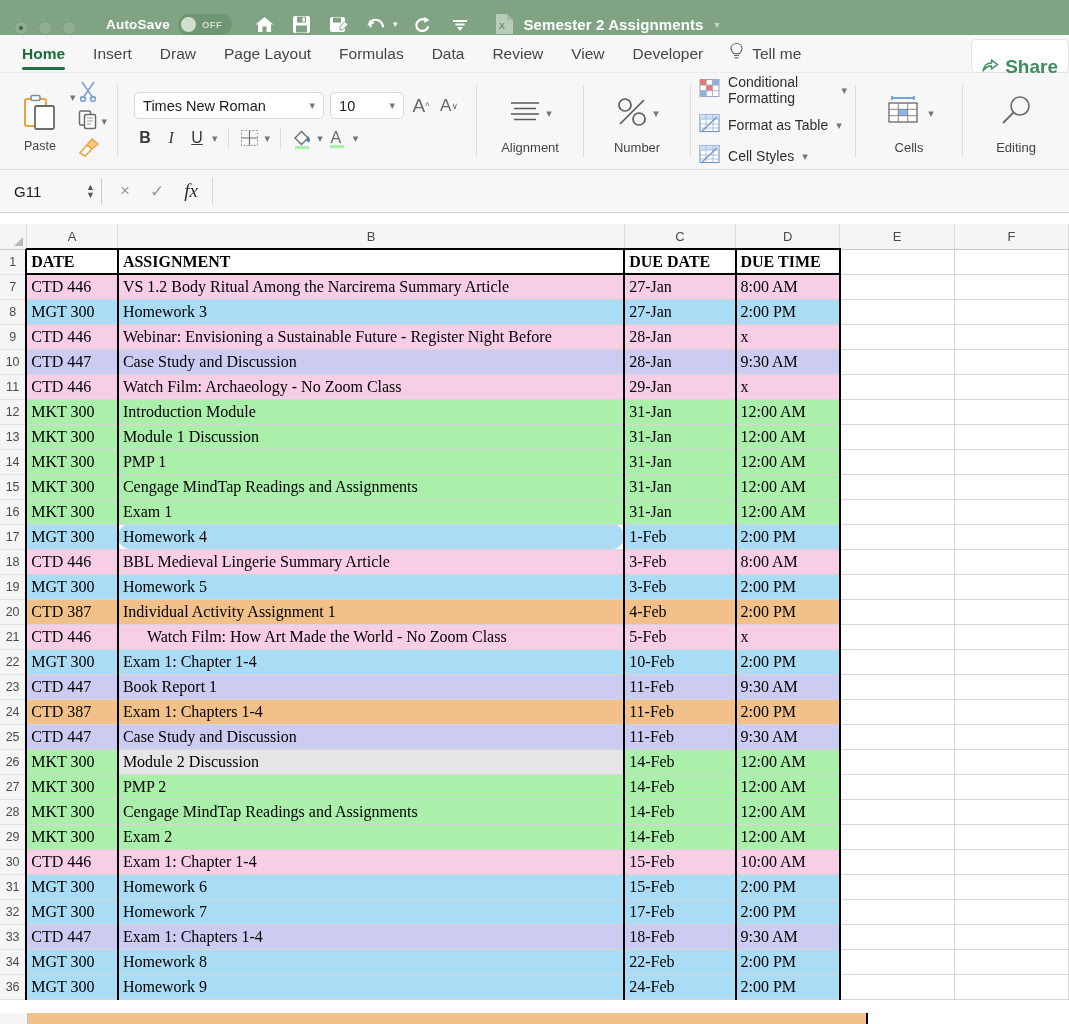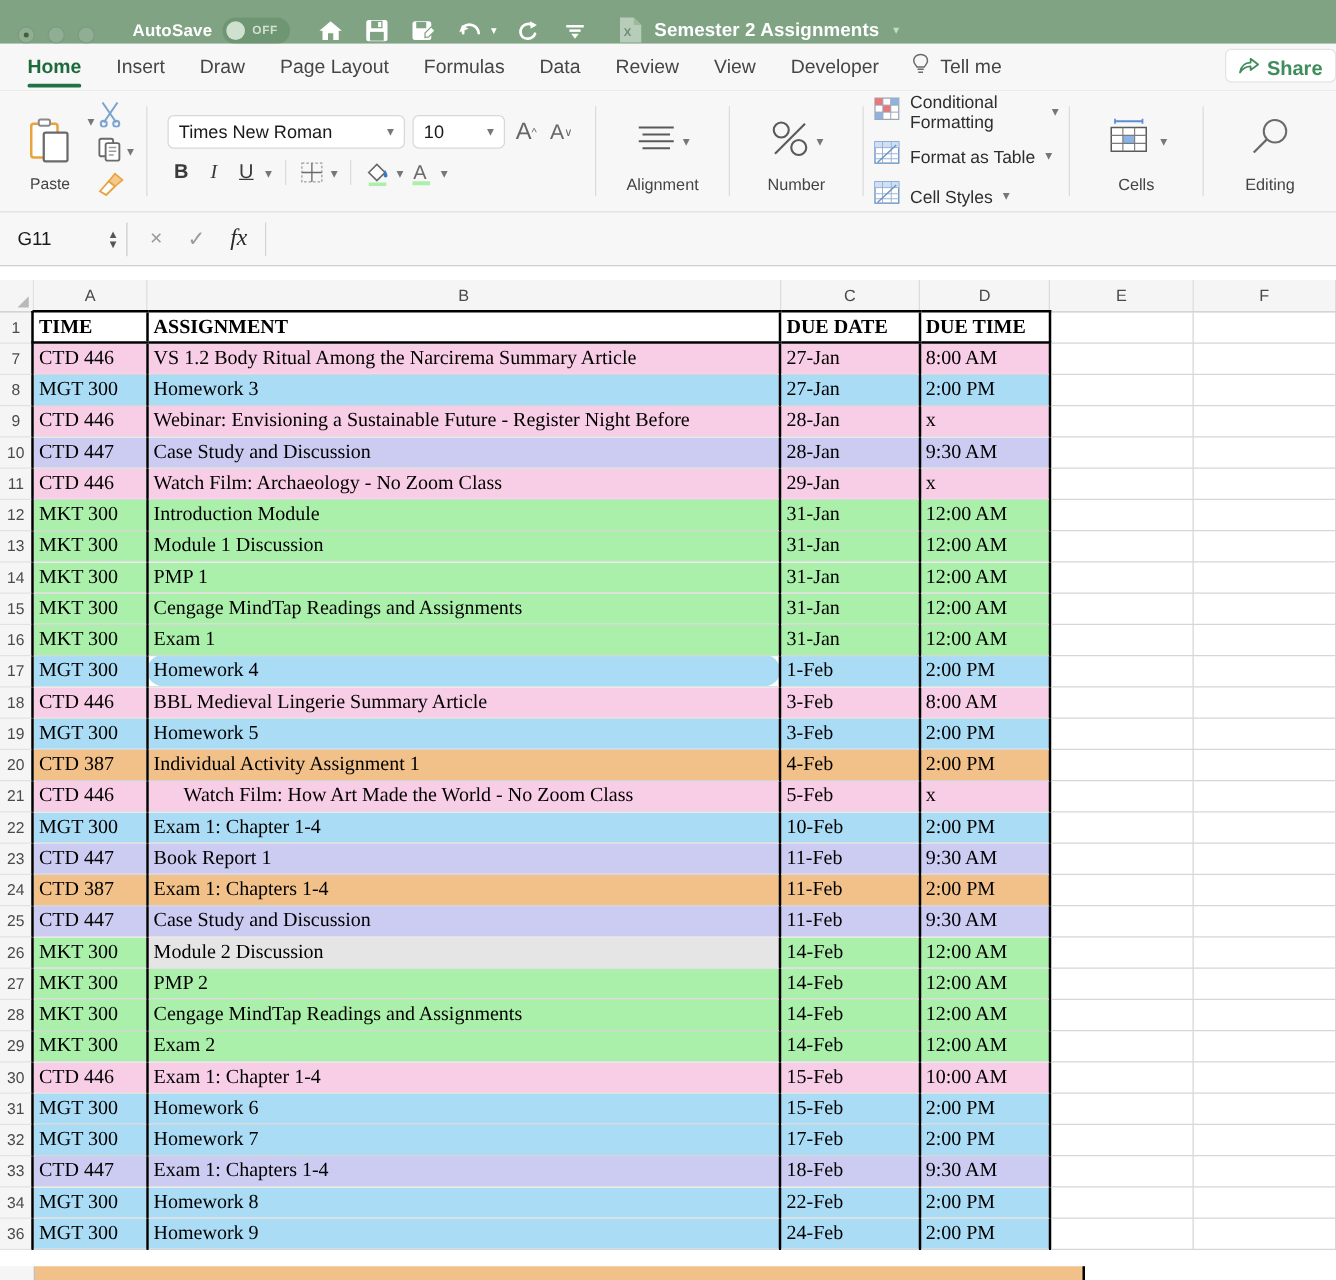--- a/index.html
+++ b/index.html
@@ -59,22 +59,22 @@
   .tab.active { color: #1d6b3d; font-weight: bold; }
   .tab.active::after {
     content: ""; position: absolute; left: 14px; right: 14px; bottom: 3px;
     height: 3px; background: #217346; border-radius: 2px;
   }
   .tellme { display: flex; align-items: center; gap: 8px; padding: 0 12px; }
   .tellme span.lbl { font-size: 15.5px; color: #464646; }
   .share-btn {
     position: absolute; right: 0px; top: 4px;
     height: 27px; background: #fff; border: 1px solid #e3e3e3; border-radius: 5px;
-    display: flex; align-items: flex-end; gap: 6px; padding: 0 10px;
-    color: #3f8c5c; font-size: 16px; font-weight: bold;
+    display: flex; align-items: flex-start; gap: 6px; padding: 16px 10px;
+    color: #3f8c5c; font-size: 19px; font-weight: bold;
   }
 
   
   .ribbon {
     height: 97px; background: #f7f7f7; display: flex; align-items: stretch;
     border-bottom: 1px solid #dedede; position: relative; overflow: hidden;
   }
   .rgroup { display: flex; align-items: stretch; position: relative; padding: 0 10px; }
   .rsep { width: 1px; background: #dcdcdc; margin: 12px 0; flex: none; }
 
@@ -530,21 +530,21 @@
           <th class="colhdr">B</th>
           <th class="colhdr">C</th>
           <th class="colhdr">D</th>
           <th class="colhdr">E</th>
           <th class="colhdr">F</th>
         </tr>
       </thead>
       <tbody id="sheet-body">
           <tr class="hdr-tr">
             <td class="rowhdr">1</td>
-            <td class="cell hdrrow bdl" style="background: rgb(255, 255, 255);">TIME</td>
+            <td class="cell hdrrow bdl" style="background: rgb(255, 255, 255);">DATE</td>
             <td class="cell hdrrow" style="background: rgb(255, 255, 255); border-left: 2px solid rgb(0, 0, 0);">ASSIGNMENT</td>
             <td class="cell hdrrow" style="background: rgb(255, 255, 255); border-left: 2px solid rgb(0, 0, 0);">DUE DATE</td>
             <td class="cell hdrrow bdr" style="background: rgb(255, 255, 255); border-left: 2px solid rgb(0, 0, 0);">DUE TIME</td>
             <td class="cell empty" style="border-bottom: 1px solid rgb(214, 214, 214); border-top: none;"></td>
             <td class="cell empty" style="border-bottom: 1px solid rgb(214, 214, 214); border-top: none;"></td>
           </tr>
           <tr>
             <td class="rowhdr">7</td>
             <td class="cell bdl" style="background: rgb(248, 205, 230);">CTD 446</td>
             <td class="cell " style="background: rgb(248, 205, 230); border-left: 2px solid rgb(0, 0, 0);">VS 1.2 Body Ritual Among the Narcirema Summary Article</td>

